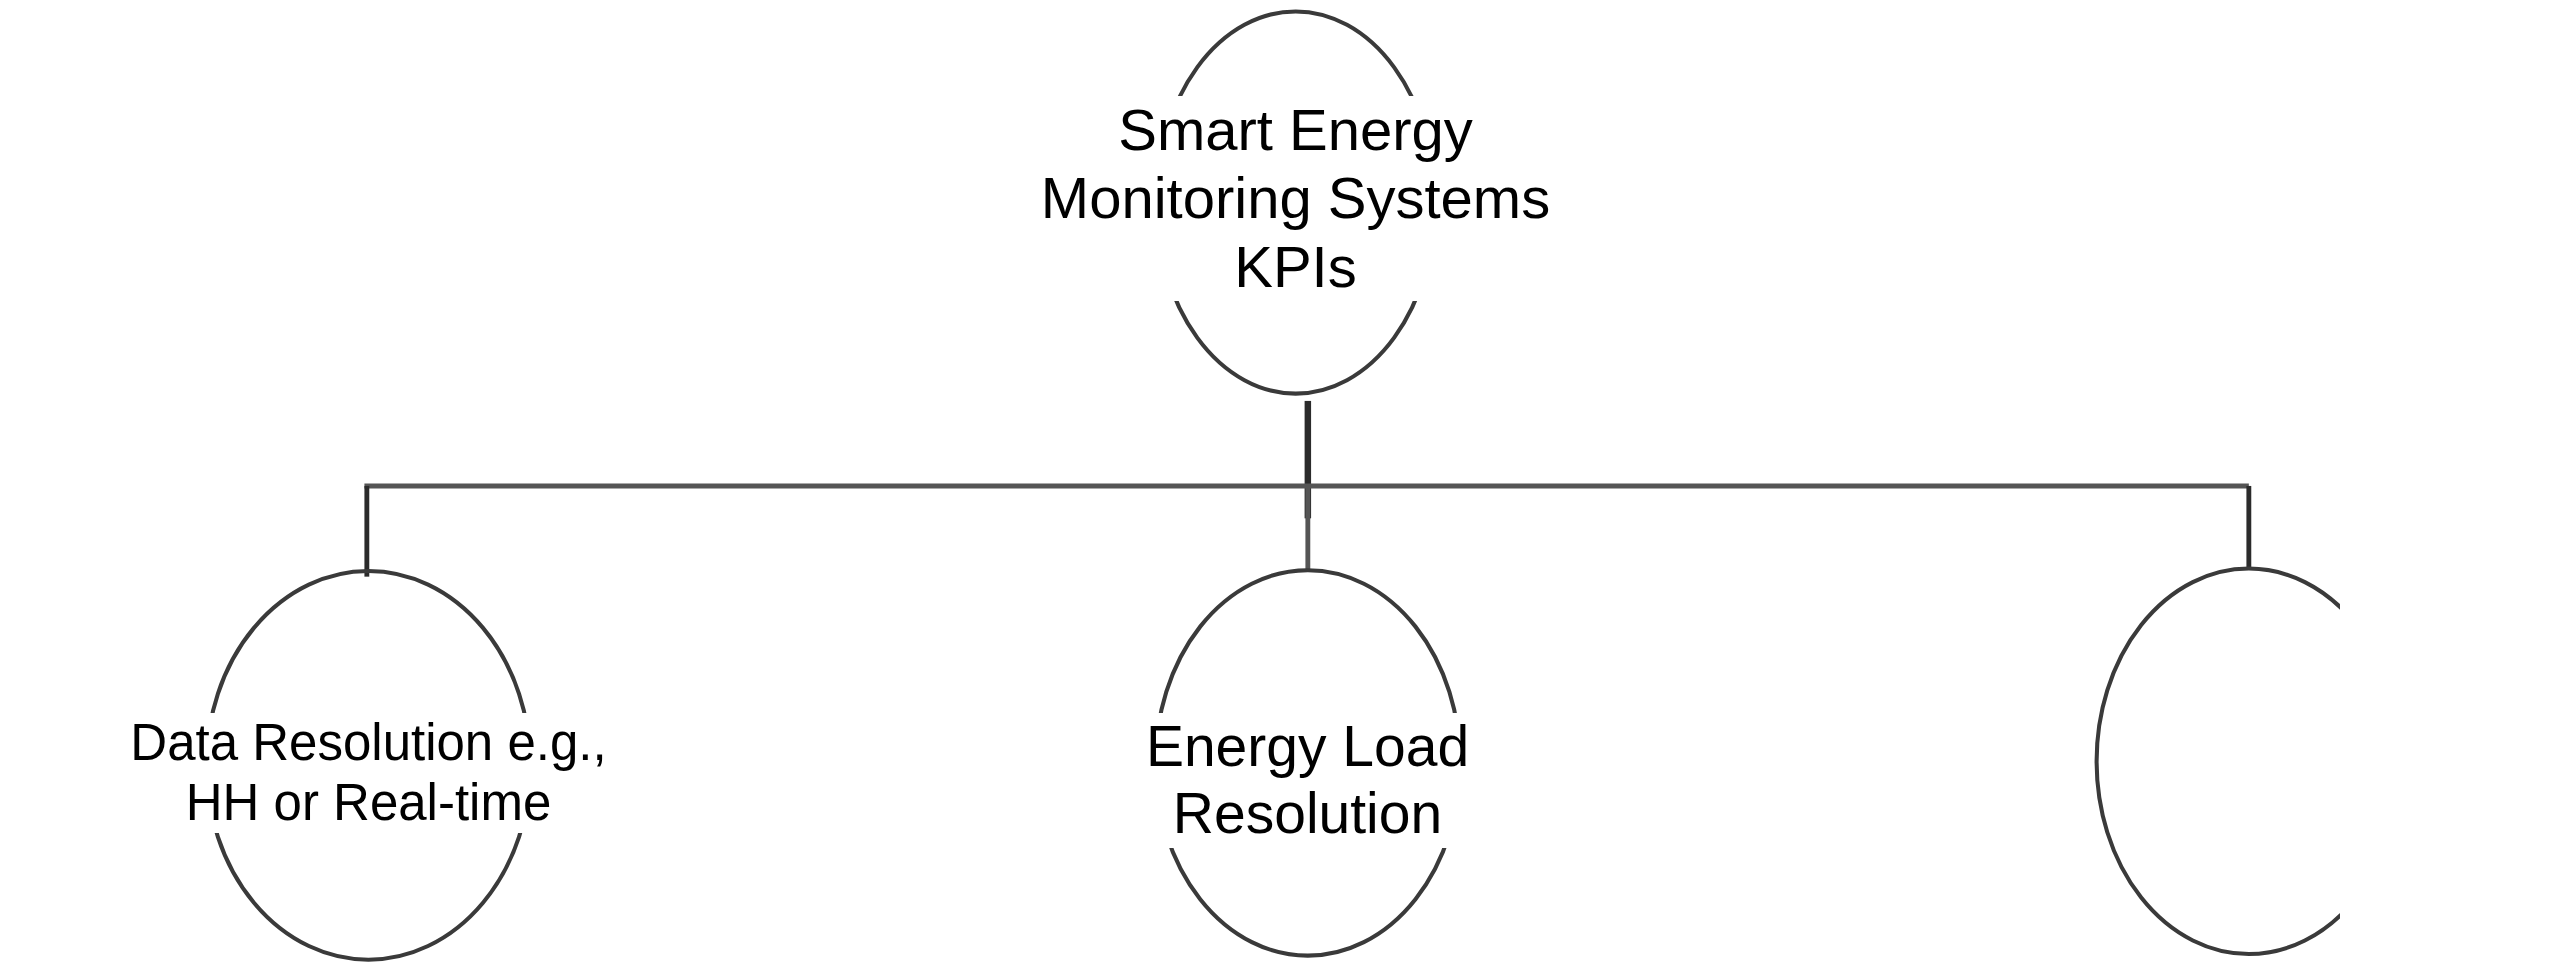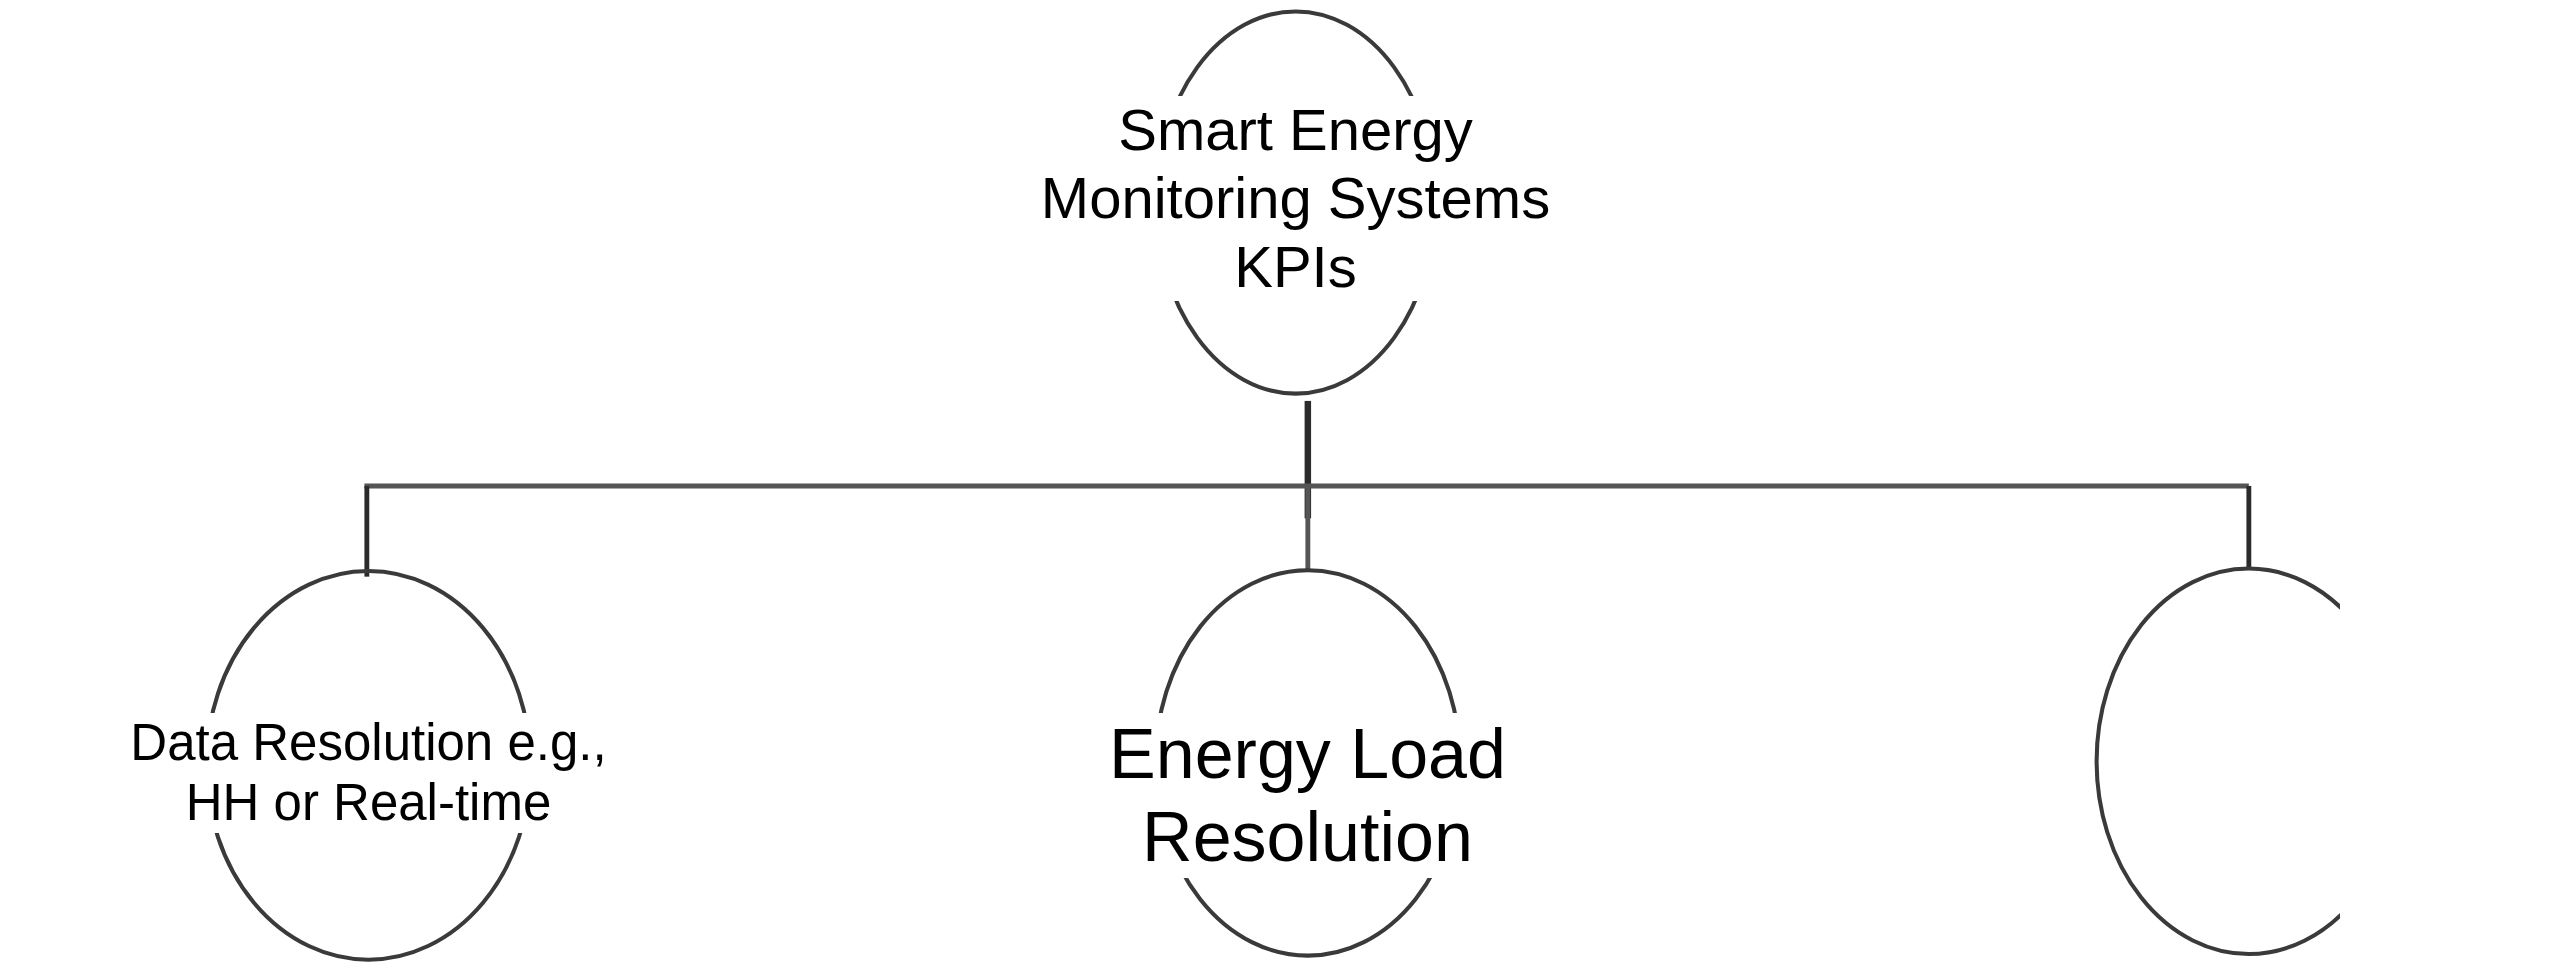--- a/index.html
+++ b/index.html
@@ -44,21 +44,21 @@
   #child-label-0 {
     left: 0px;
     top: 713px;
     width: 737px;
     font-size: 51px;
   }
   #child-label-1 {
     left: 1028px;
     top: 713px;
     width: 559px;
-    font-size: 70px;
+    font-size: 57px;
   }
   #child-label-2 {
     left: 1887px;
     top: 733px;
     width: 689px;
     font-size: 57px;
   }
 </style>
 </head>
 <body>

